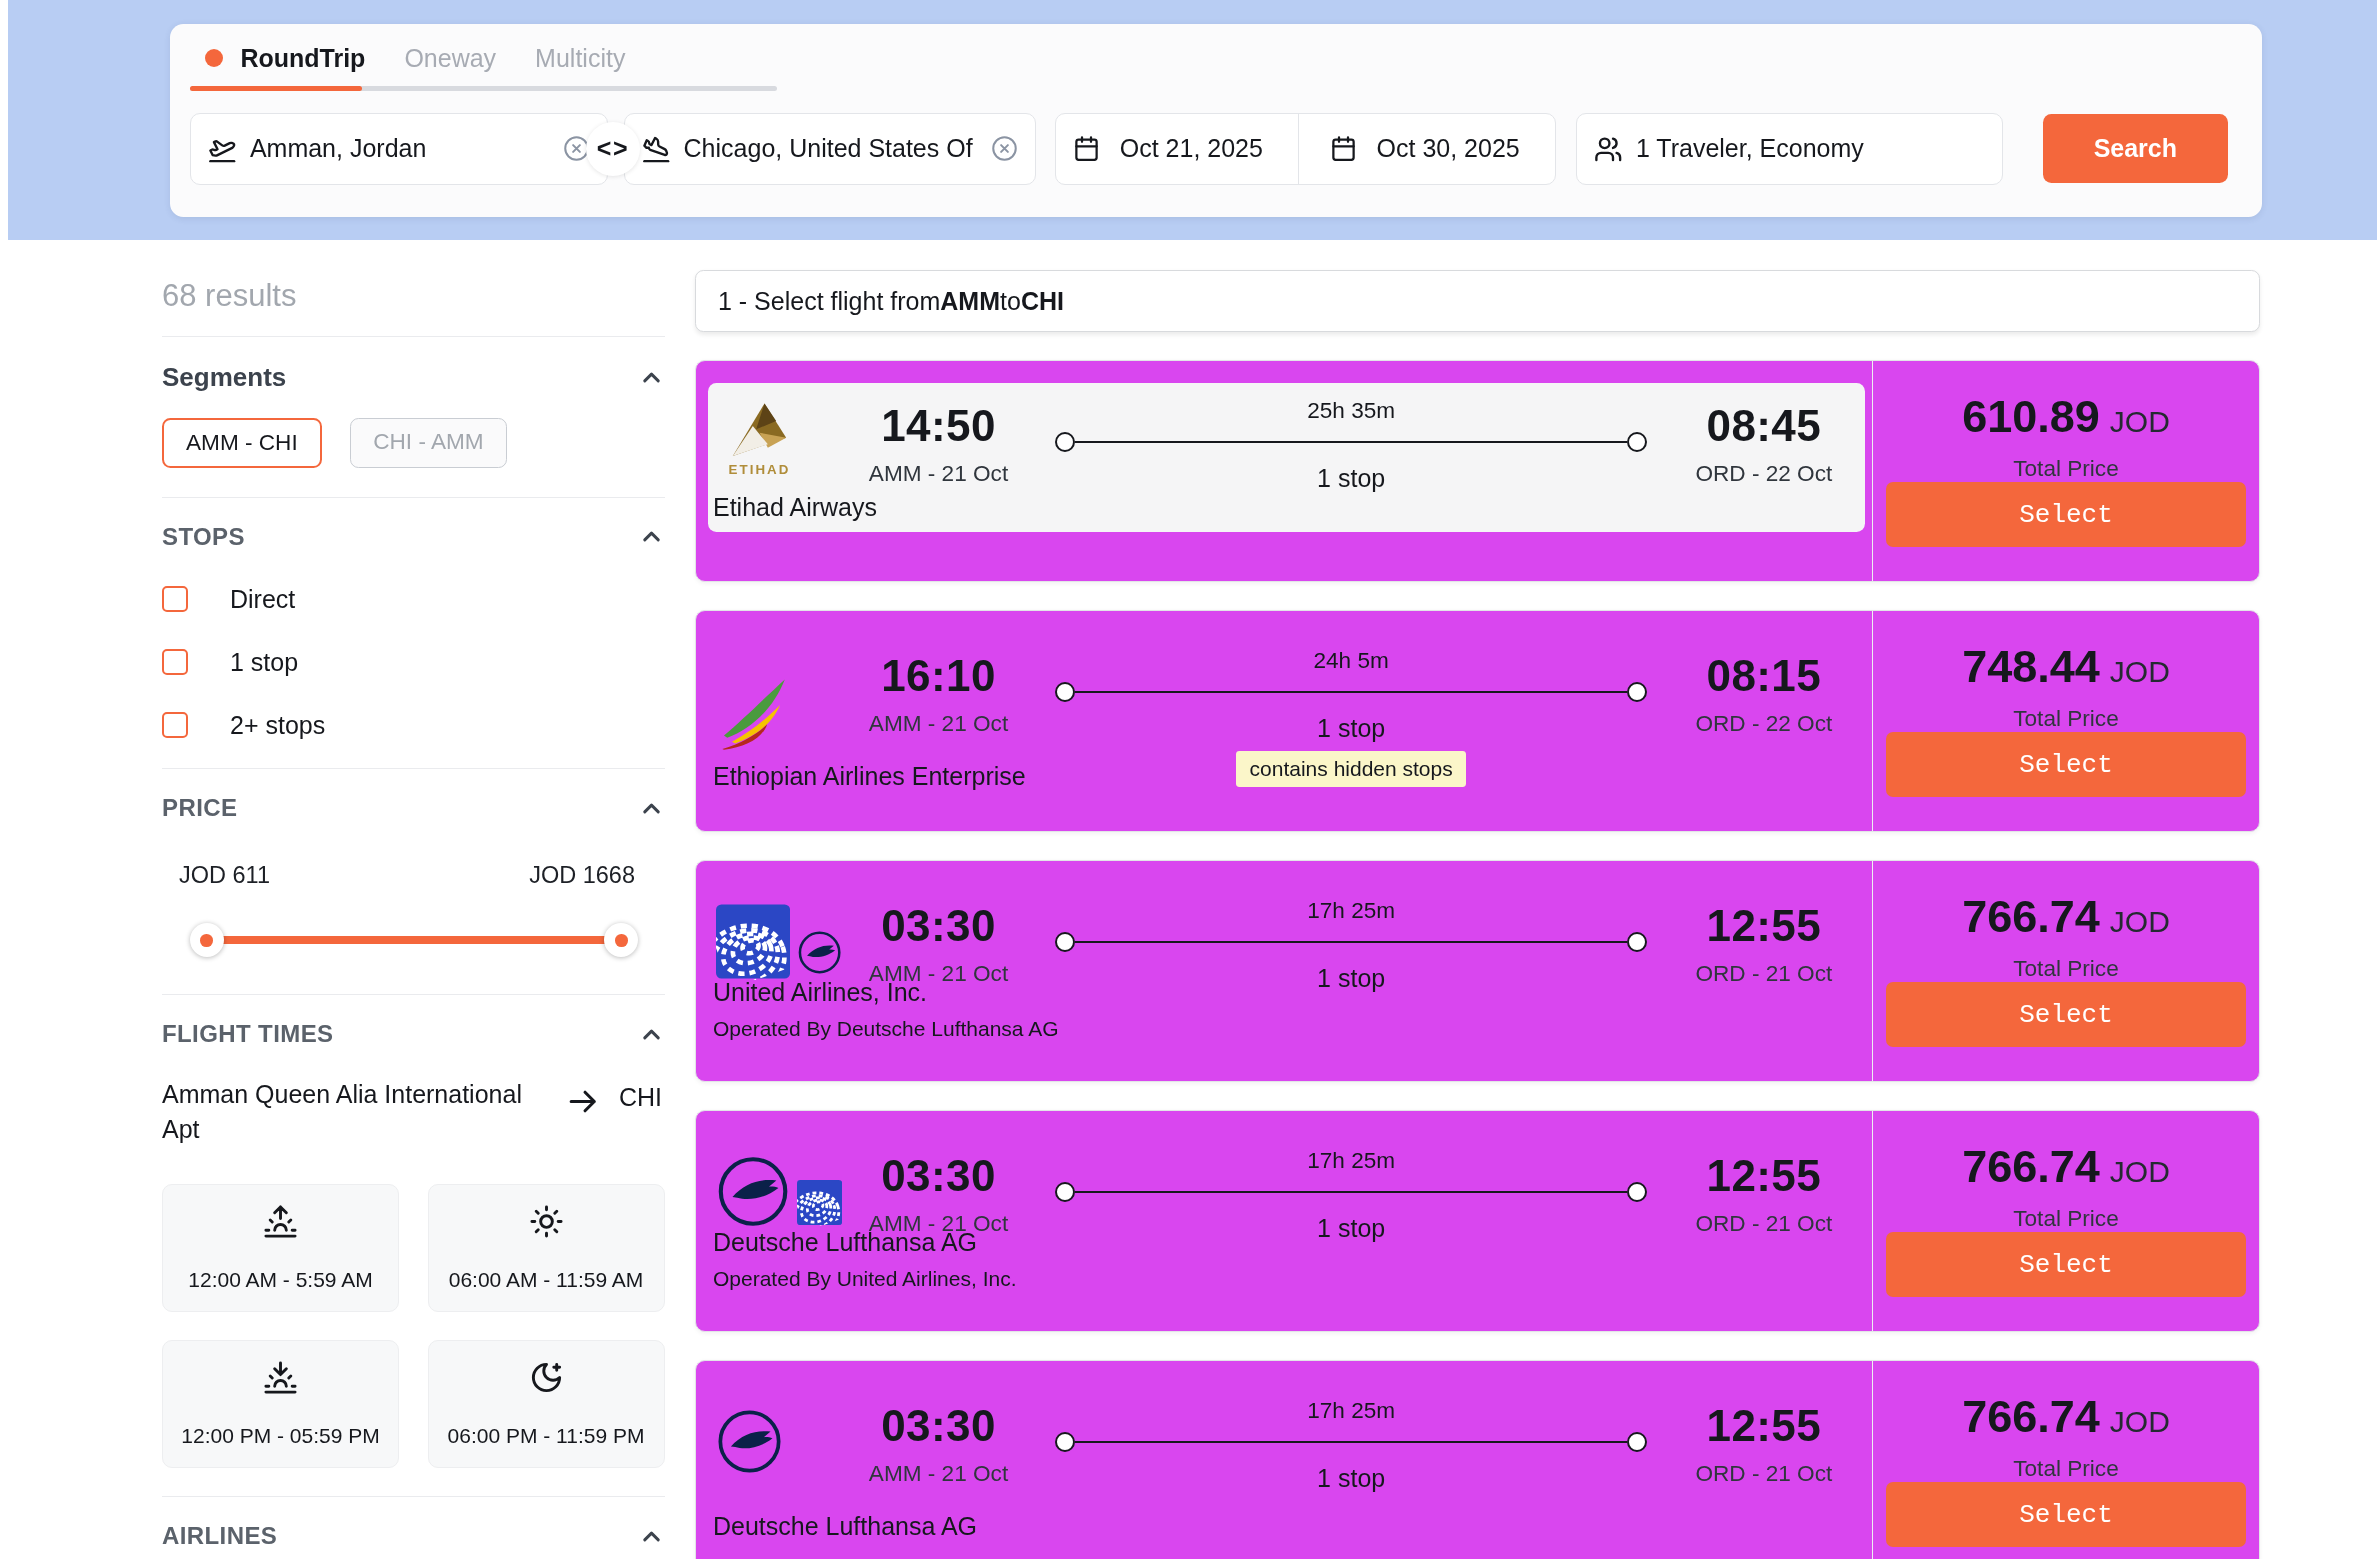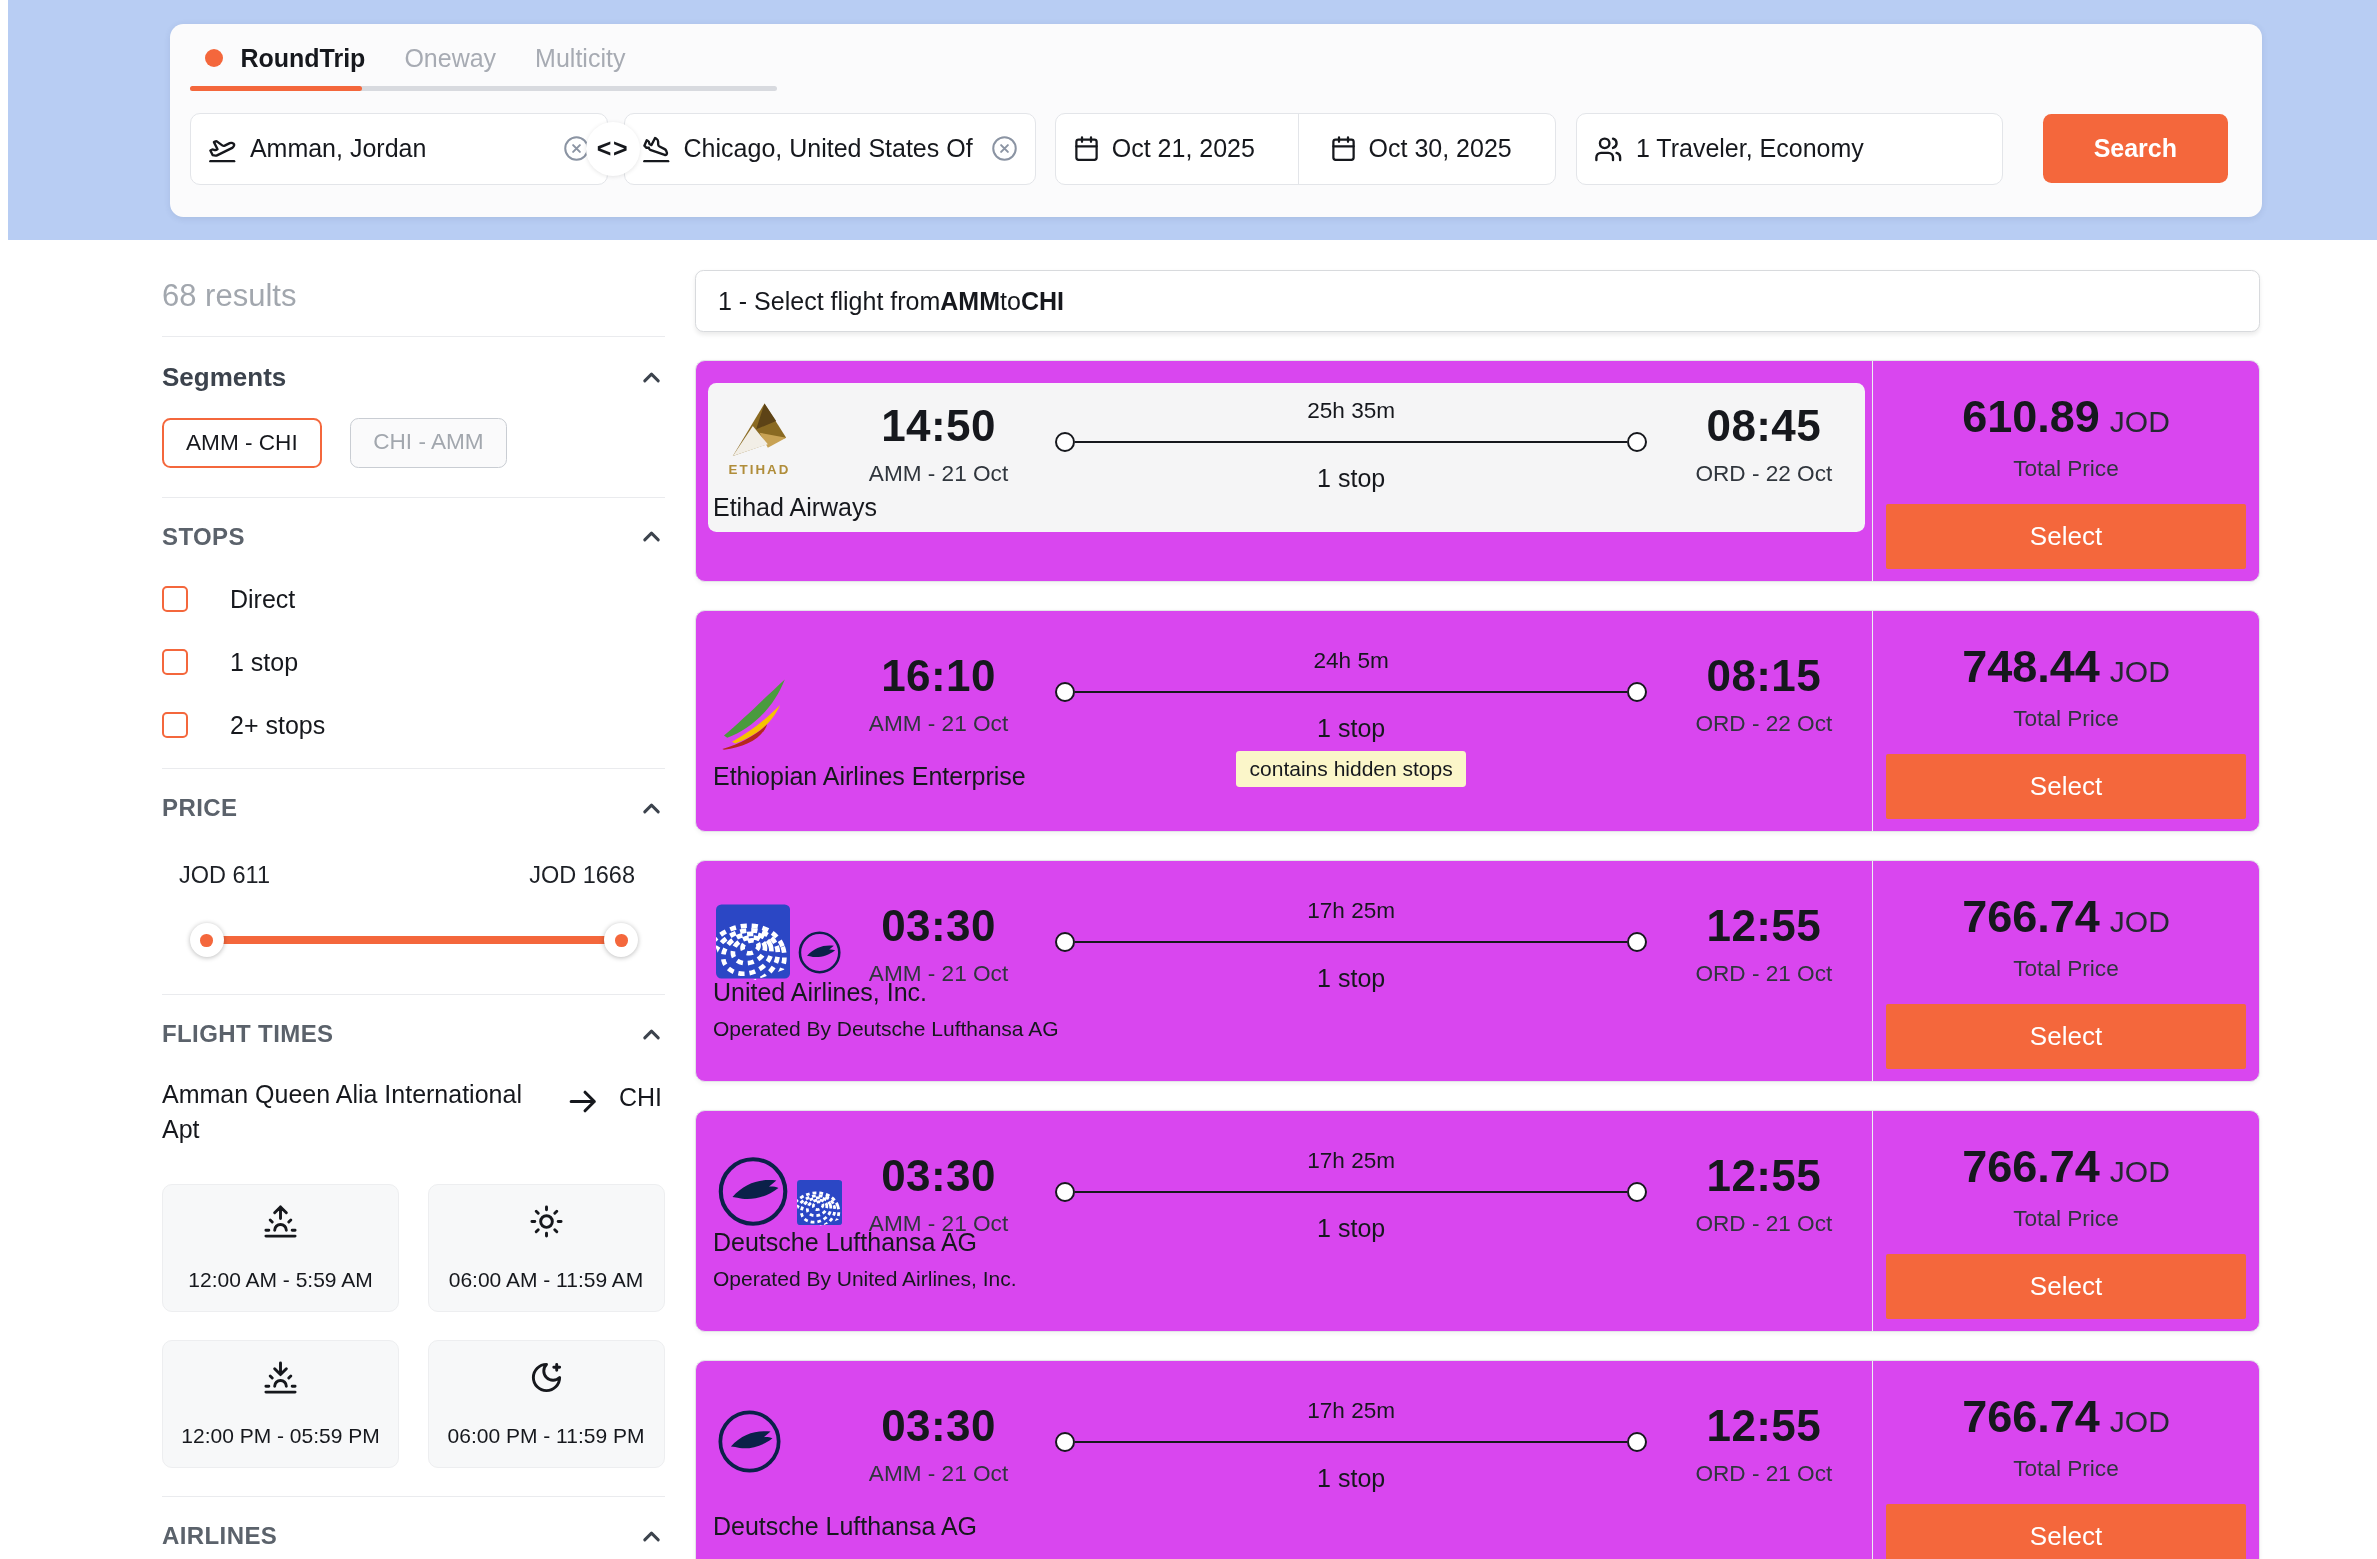--- a/index.html
+++ b/index.html
@@ -21,21 +21,21 @@
   .tab.active{color:#16181d;font-weight:700;}
   .radio-dot{width:18.4px;height:18.4px;border-radius:50%;background:var(--accent);margin-right:17px;}
   .tab-underline{margin:13.4px 0 0 -15px;width:587px;height:5px;border-radius:2.5px;background:#D8DADF;position:relative;}
   .tab-underline .active-seg{position:absolute;left:0;top:0;width:172px;height:5px;border-radius:2.5px;background:var(--accent);}
   .fields-row{margin-top:22px;display:flex;align-items:center;position:relative;padding-left:-15px;}
   .field{height:72px;background:#fff;border:1.3px solid var(--border);border-radius:10px;
     display:flex;align-items:center;gap:13.4px;padding:0 17px;font-size:25px;white-space:nowrap;overflow:hidden;}
   .f-origin{width:419px;margin-left:-15px;}
   .f-dest{width:414px;margin-left:16px;}
   .f-dates{width:503px;margin-left:18.4px;padding:0;}
-  .date-half{flex:1;height:100%;display:flex;align-items:center;gap:12px;padding:0 17px;}
+  .date-half{flex:1;height:100%;display:flex;align-items:center;gap:20px;padding:0 17px;}
   .date-half:first-child{border-right:1.3px solid var(--border);}
   .f-trav{width:428px;margin-left:20px;}
   .clear-x{margin-left:auto;flex:none;}
   .swap{position:absolute;left:381px;top:50%;transform:translateY(-50%);width:54px;height:54px;border-radius:50%;
     background:#fff;box-shadow:0 0.8px 4.2px rgba(0,0,0,.10);display:flex;align-items:center;justify-content:center;
     font-size:25px;font-weight:700;letter-spacing:1.7px;z-index:3;cursor:pointer;}
   .search-btn{margin-left:40px;width:186px;height:69px;border:none;border-radius:8.4px;background:var(--accent);
     color:#fff;font-size:25px;font-weight:600;font-family:inherit;cursor:pointer;}
 
   
@@ -95,22 +95,22 @@
   .badge{margin-top:8.4px;background:#FBF6C9;border-radius:3.4px;padding:5.9px 13.4px;font-size:21px;}
   .airline{position:absolute;left:17px;bottom:40px;font-size:25px;line-height:1.2;}
   .airline .operated{font-size:21px;margin-top:8.4px;}
   .flight-info.hl .airline{bottom:59px;}
   .price-box{width:387px;flex:none;border-left:1.7px solid var(--soft);display:flex;flex-direction:column;
     align-items:center;padding:30px 13.4px 0;}
   .price-line{display:flex;align-items:baseline;}
   .price{font-size:45px;font-weight:700;}
   .cur{font-size:30px;margin-left:10px;color:#242A31;}
   .total{margin-top:13.4px;font-size:22.6px;color:var(--mid-txt);}
-  .select-btn{margin-top:22px;width:100%;height:65px;border:none;border-radius:2px;background:var(--accent);
-    color:#fff;font-size:26px;font-family:Liberation Sans, sans-serif;cursor:pointer;}
+  .select-btn{width:100%;height:65px;border:none;border-radius:7px;background:var(--accent);
+    color:#fff;font-size:26px;font-family:Liberation Mono, monospace;cursor:pointer;}
 </style>
 </head>
 <body>
 
 <svg width="0" height="0" style="position:absolute">
   <defs>
     <g id="i-plane-takeoff">
         <path class="ic" d="M2 22h20"></path>
         <path class="ic" d="M6.36 17.4 4 17l-2-4 1.1-.55a2 2 0 0 1 1.8 0l.17.1a2 2 0 0 0 1.8 0L8 12 5 6l.9-.45a2 2 0 0 1 2.09.2l4.02 3a2 2 0 0 0 2.1.2l4.19-2.06a2.41 2.41 0 0 1 1.73-.17L21 7a1.4 1.4 0 0 1 .87 1.99l-.38.76c-.23.46-.6.84-1.07 1.08L7.58 17.2a2 2 0 0 1-1.22.18Z"></path>
       </g>

